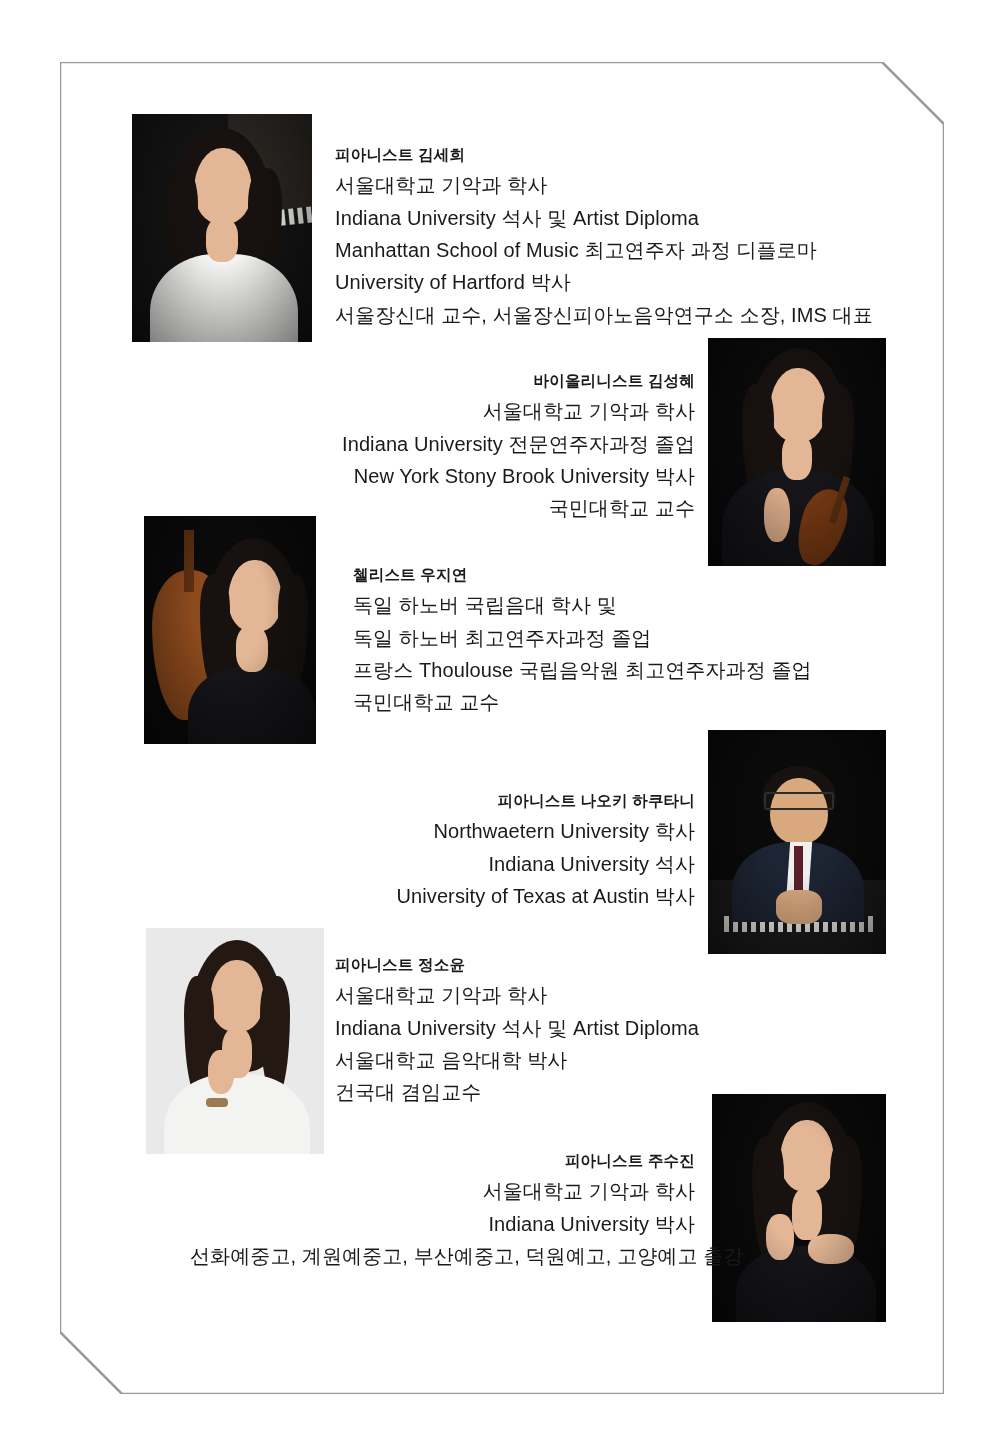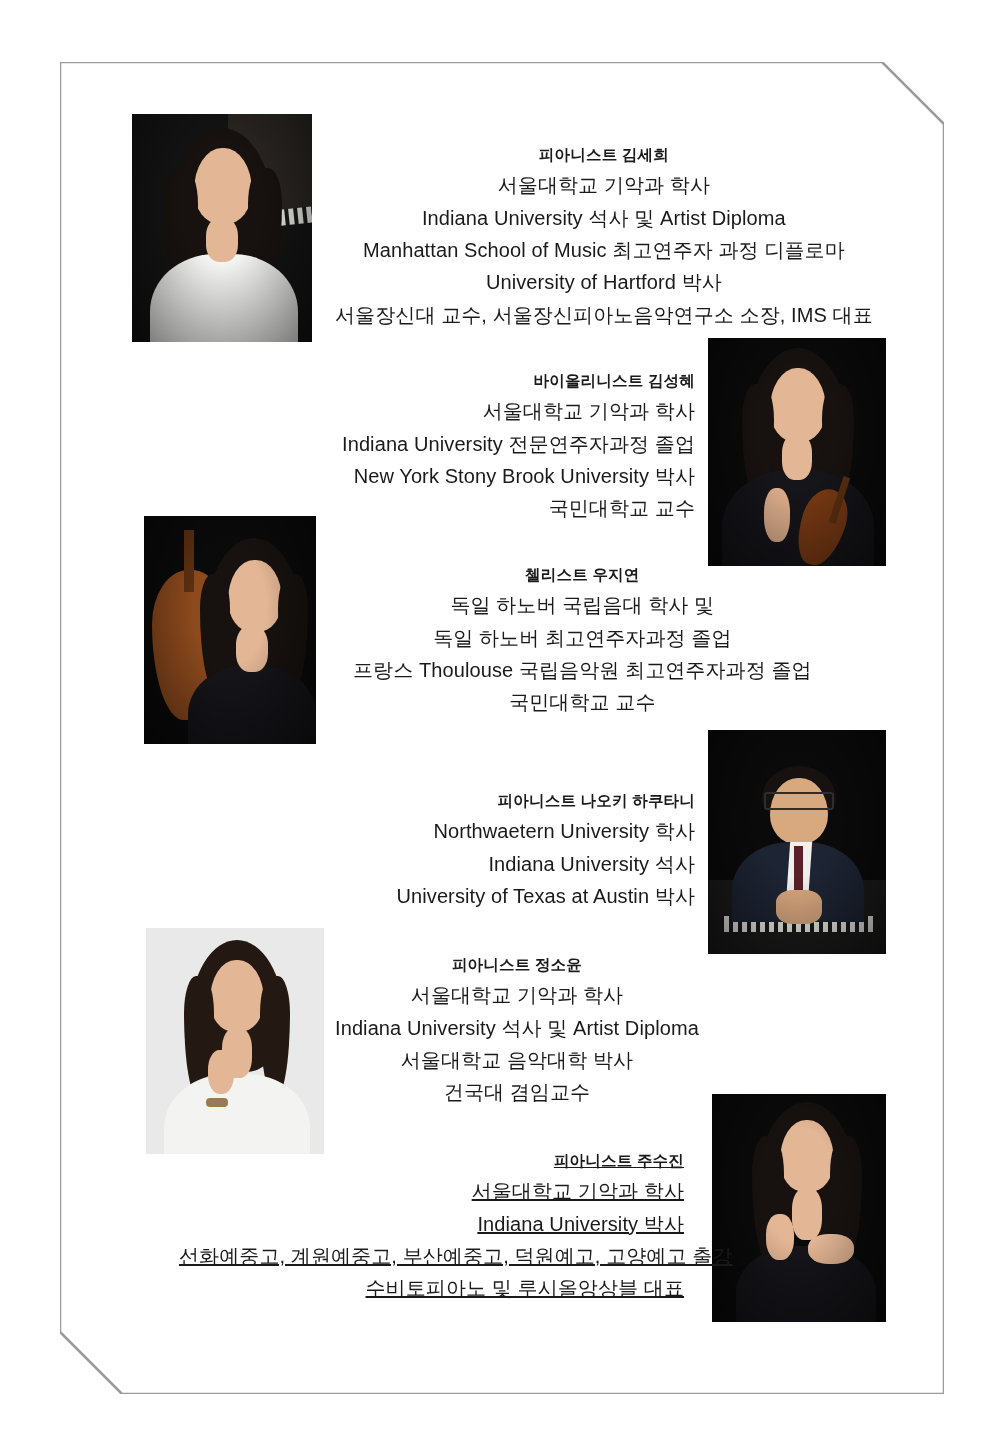--- a/index.html
+++ b/index.html
@@ -60,21 +60,21 @@
     letter-spacing: 0.2px;
     margin-bottom: 2px;
     white-space: nowrap;
   }
   .text-block .line {
     font-size: 20px;
     letter-spacing: 0.1px;
     white-space: nowrap;
   }
   .align-right { text-align: right; }
-  .align-left  { text-align: center; }
+  .align-left  { text-align: left; }
 
   
   .bg-dark   { background: #141414; }
   .bg-gray   { background: #e9e9e9; }
   .bg-black  { background: #0a0a0a; }
 
   .face {
     position: absolute;
     border-radius: 48% 48% 44% 44% / 56% 56% 44% 44%;
     background: #e3b695;
@@ -262,22 +262,21 @@
         <div class="face" style="left:68px; top:26px; width:54px; height:72px;"></div>
         <div class="hair-side" style="left:40px; top:42px; width:32px; height:126px;"></div>
         <div class="hair-side" style="left:118px; top:42px; width:32px; height:126px;"></div>
         <div class="body-shape black-top" style="left:24px; top:152px; width:140px; height:78px;"></div>
         <div class="face" style="left:80px; top:94px; width:30px; height:52px; border-radius:40%;"></div>
         <div class="face" style="left:54px; top:120px; width:28px; height:46px; border-radius:44%;"></div>
         <div class="face" style="left:96px; top:140px; width:46px; height:30px; border-radius:44%;"></div>
         <div class="vignette"></div>
       </div>
     </div>
-    <div class="text-block align-right" style="left:179px; top:1148px; width:505px;text-decoration:underline;">
+    <div class="text-block align-right" style="left:190px; top:1148px; width:505px;">
       <div class="name">피아니스트 주수진</div>
       <div class="line">서울대학교 기악과 학사</div>
       <div class="line">Indiana University 박사</div>
       <div class="line">선화예중고, 계원예중고, 부산예중고, 덕원예고, 고양예고 출강</div>
-      <div class="line">수비토피아노 및 루시올앙상블 대표</div>
     </div>
   </div>
 
 </div>
 
 </body></html>

